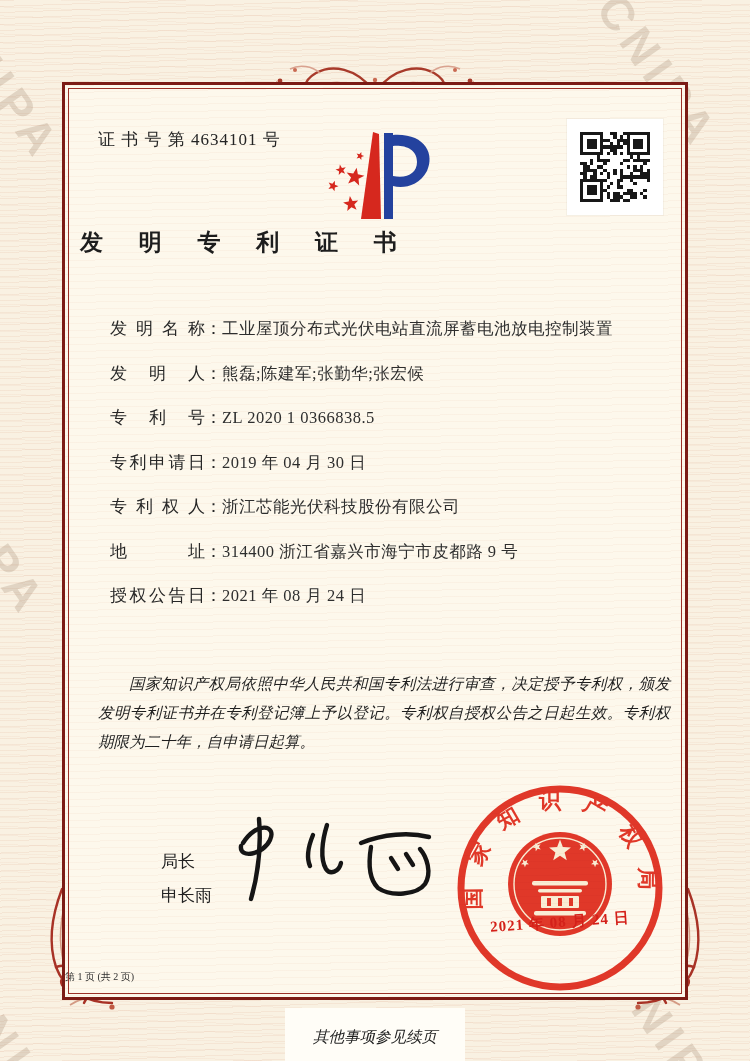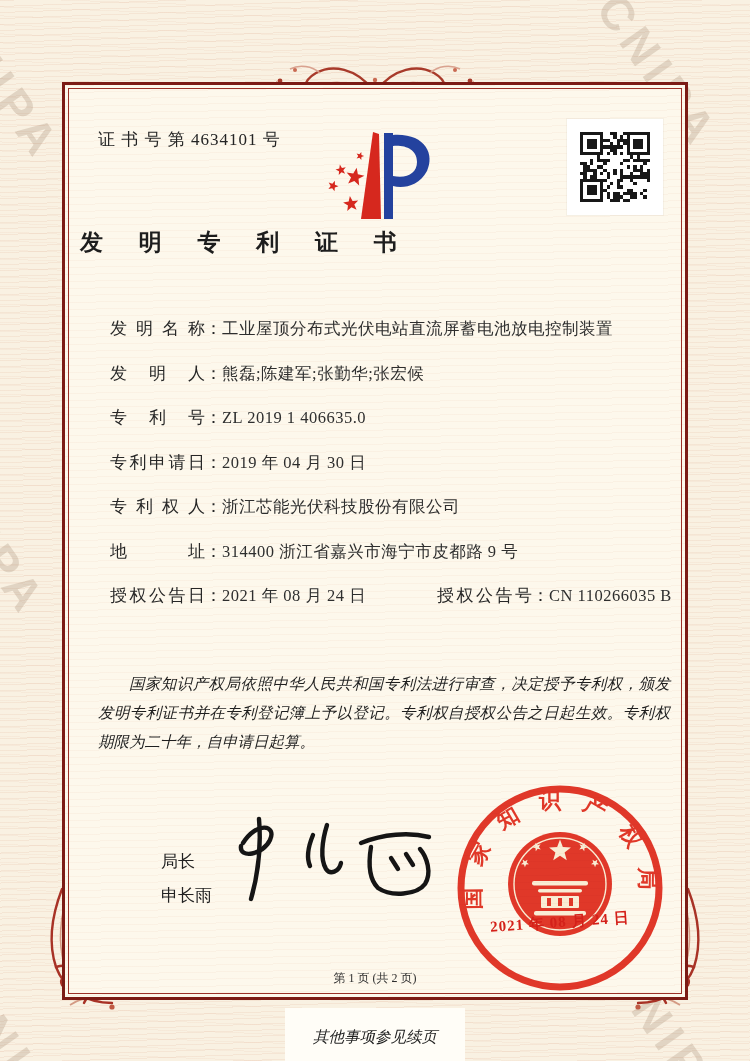--- a/index.html
+++ b/index.html
@@ -75,21 +75,21 @@
     font-family:"Liberation Serif","DejaVu Serif",serif;
     font-size:22px; font-weight:bold; letter-spacing:20px; fill:#e02a1b;
   }
   .seal-date {
     position:absolute; left:388px; top:828px; width:214px;
     text-align:center; font-size:15px; font-weight:bold; letter-spacing:1px;
     color:#d4211a; transform:rotate(-4deg); white-space:pre;
   }
   .page-no {
     position:absolute; left:0; top:885px; width:100%;
-    text-align:center; font-size:12px; color:#2e2e2e; white-space:pre;
+    text-align:left; font-size:10px; color:#2e2e2e; white-space:pre;
   }
   .cont-note {
     position:absolute; left:50%; top:1008px; transform:translateX(-50%);
     background:#fffdf7; padding:19px 28px;
     font-size:15.5px; font-style:italic; color:#1f1f1f; white-space:nowrap;
   }
   .ornament { position:absolute; pointer-events:none; }
 </style>
 </head>
 <body>
@@ -623,36 +623,33 @@
     <div class="title">发 明 专 利 证 书</div>
 
     <div class="fields">
       <div class="frow">
         <span class="flabel">发 明 名 称</span><span class="fcolon">：</span><span class="fvalue">工业屋顶分布式光伏电站直流屏蓄电池放电控制装置</span>
       </div>
       <div class="frow">
         <span class="flabel">发 明 人</span><span class="fcolon">：</span><span class="fvalue">熊磊;陈建军;张勤华;张宏候</span>
       </div>
       <div class="frow">
-        <span class="flabel">专 利 号</span><span class="fcolon">：</span><span class="fvalue">ZL 2019 1 406635.0</span>
+        <span class="flabel">专 利 号</span><span class="fcolon">：</span><span class="fvalue">ZL 2020 1 0366838.5</span>
       </div>
       <div class="frow">
         <span class="flabel">专利申请日</span><span class="fcolon">：</span><span class="fvalue">2019 年 04 月 30 日</span>
       </div>
       <div class="frow">
         <span class="flabel">专 利 权 人</span><span class="fcolon">：</span><span class="fvalue">浙江芯能光伏科技股份有限公司</span>
       </div>
       <div class="frow">
         <span class="flabel">地 址</span><span class="fcolon">：</span><span class="fvalue">314400 浙江省嘉兴市海宁市皮都路 9 号</span>
       </div>
       <div class="frow">
         <span class="flabel">授权公告日</span><span class="fcolon">：</span><span class="fvalue">2021 年 08 月 24 日</span>
-        <span class="grant-second">
-          <span class="flabel">授权公告号</span><span class="fcolon">：</span><span class="fvalue">CN 110266035 B</span>
-        </span>
       </div>
     </div>
 
     <div class="paragraphs">
       <p>国家知识产权局依照中华人民共和国专利法进行审查，决定授予专利权，颁发发明专利证书并在专利登记簿上予以登记。专利权自授权公告之日起生效。专利权期限为二十年，自申请日起算。</p>
     </div>
 
     <div class="sig-block">
       <div>局长</div>
       <div>申长雨</div>

